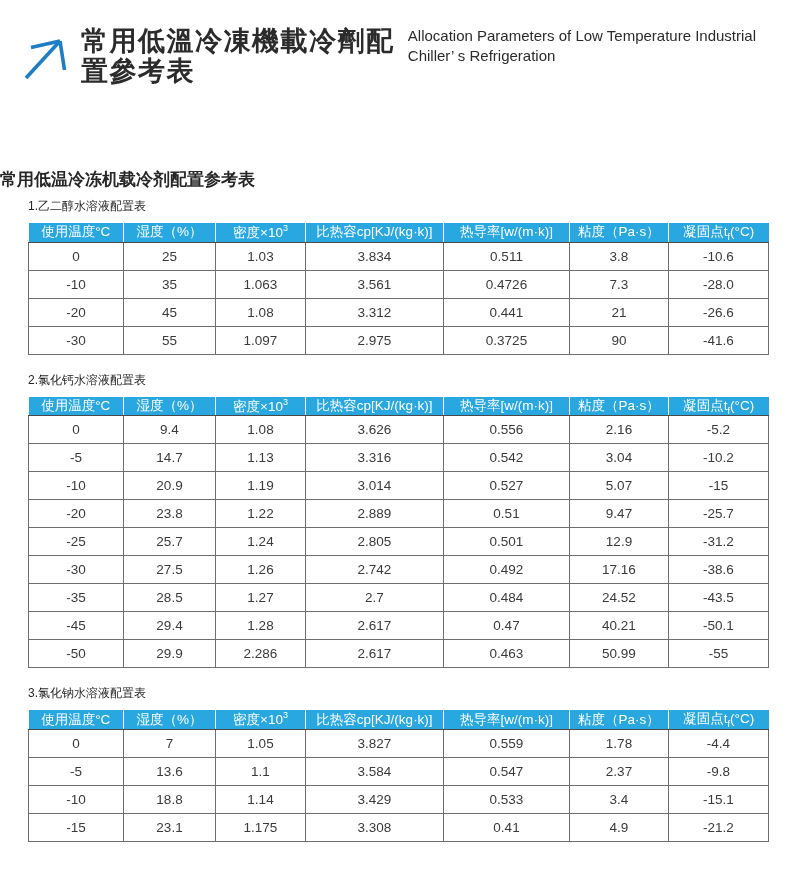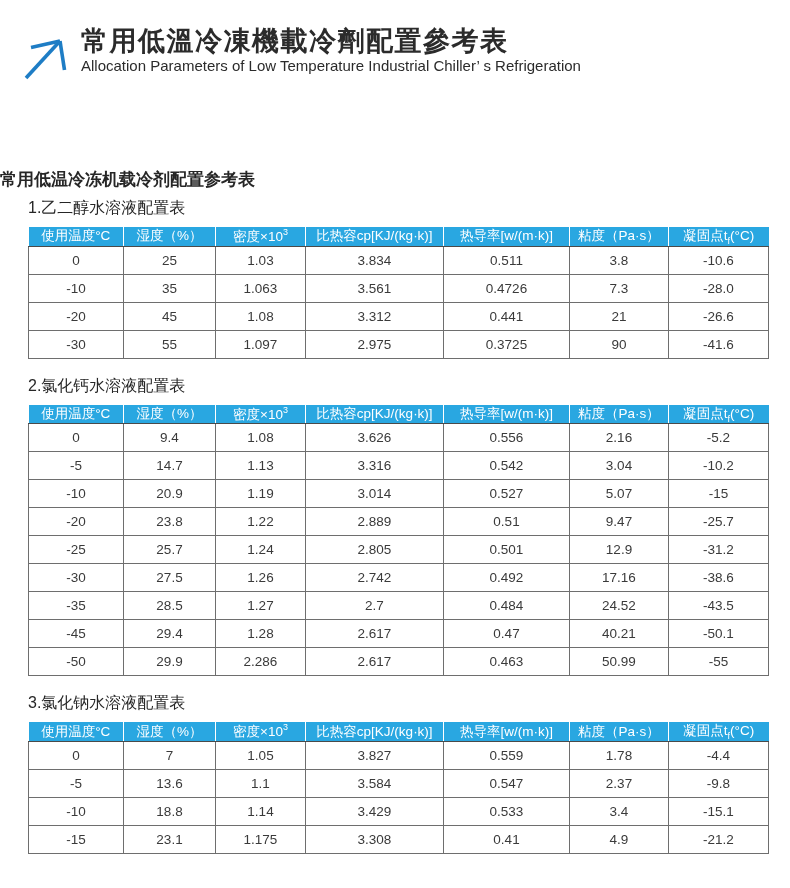--- a/index.html
+++ b/index.html
@@ -14,21 +14,21 @@
     font-family: "Liberation Sans", sans-serif;
     color: #2e2e2e;
   }
   .page-header {
     padding: 26px 0 0 20px;
     display: flex;
     align-items: flex-start;
     gap: 13px;
   }
   .logo { flex: 0 0 auto; margin-top: 4px; }
-  .brand-text { display: flex; flex-direction: column; }
+  .brand-text { display: flex; flex-direction: row; }
   .brand-title {
     font-size: 27px;
     line-height: 30px;
     letter-spacing: 1.5px;
     color: #2b2b2b;
     font-weight: bold;
   }
   .brand-sub {
     font-size: 15px;
     line-height: 20px;
@@ -39,21 +39,21 @@
     margin-top: 80px;
     text-align: left;
     font-size: 17px;
     font-weight: bold;
     color: #262626;
   }
   .content { padding-left: 28px; }
   .section:first-of-type { margin-top: 7px; }
   .section + .section { margin-top: 17px; }
   .section-label {
-    font-size: 16px;
+    font-size: 12px;
     color: #262626;
     margin-bottom: 8px;
   }
   table {
     border-collapse: collapse;
     table-layout: fixed;
     width: 740px;
   }
   th {
     background: #29a7e1;

